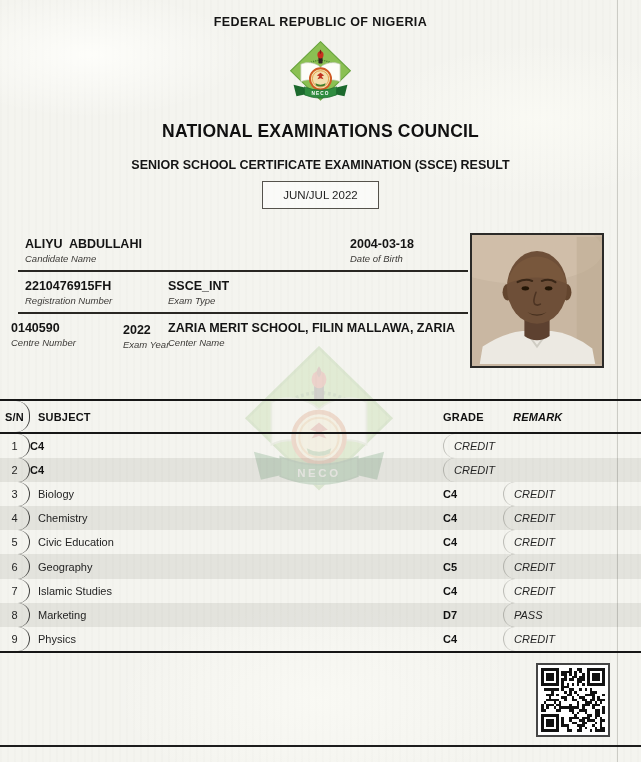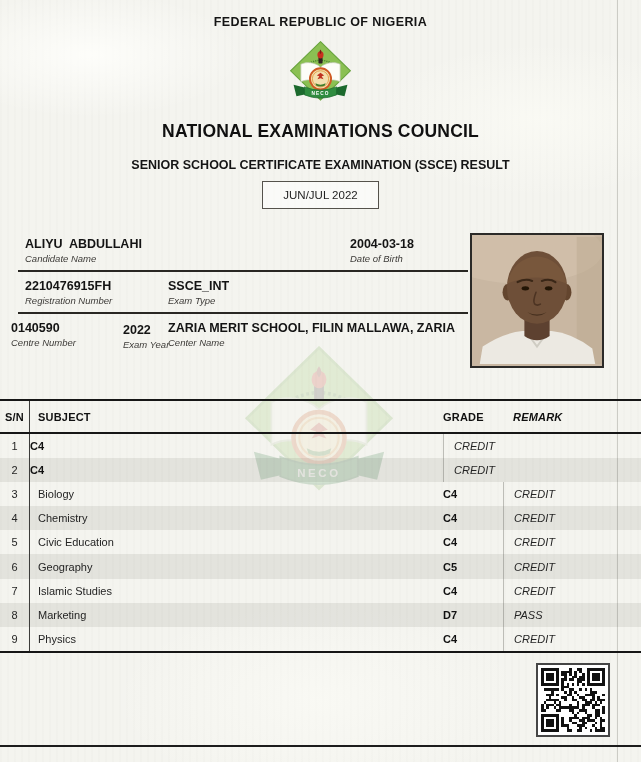--- a/index.html
+++ b/index.html
@@ -46,21 +46,21 @@
   .photo-frame svg { display:block; width:100%; height:100%; }
 
   
   .rtable { position:absolute; left:0; top:399px; width:641px; font-size:11px; }
   .thead, .trow { display:grid; grid-template-columns:30px 413px 60px 138px; align-items:stretch; }
   .thead { height:35px; border-top:2px solid #161616; border-bottom:2px solid #161616;
            font-weight:bold; color:#111; }
   .trow { height:24.1px; color:#242424; }
   .tbody { border-bottom:2px solid #161616; }
   .tbody .trow:nth-child(even) { background:rgba(45,45,32,0.085); }
-  .cell { display:flex; align-items:center; }
+  .cell { display:flex; align-items:center;border-radius:14px; }
   .cell.sn { justify-content:center; border-right:1.5px solid #3c3c3a; }
   .cell.subject { padding-left:8px; }
   .cell.grade { font-weight:bold; color:#111; }
   .tbody .cell.remark { border-left:1px solid rgba(100,100,92,0.38); }
   .cell.remark { padding-left:10px;font-style:italic; }
   .thead .cell { letter-spacing:0.2px; }
 
   
   .qr { position:absolute; left:536px; top:663px; width:74px; height:74px;
         background:#ffffff; border:2px solid #454545; padding:3px; }

